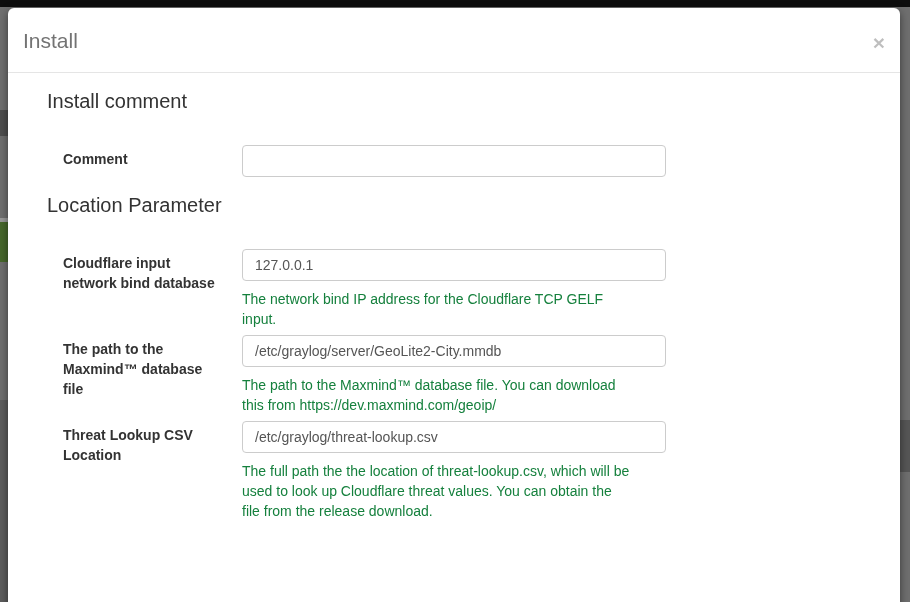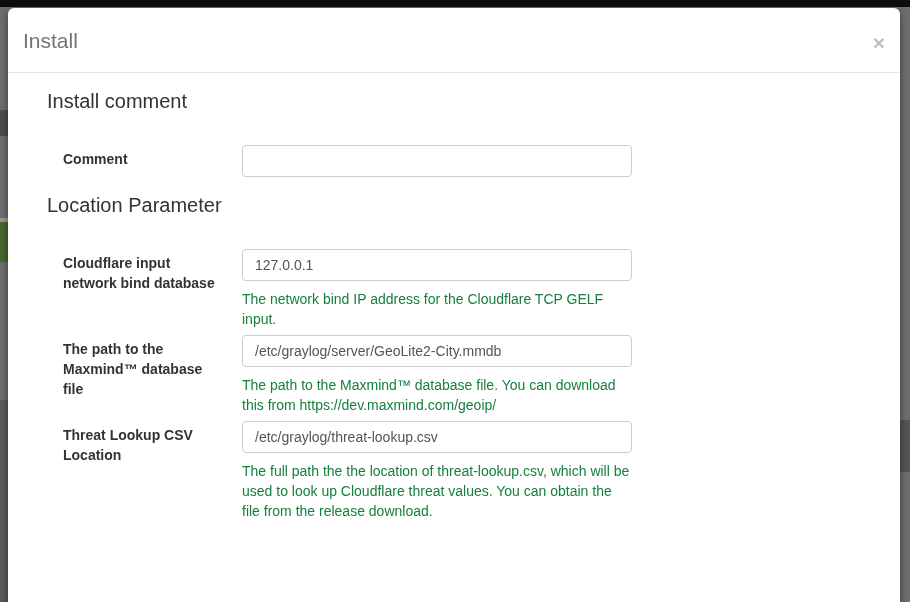--- a/index.html
+++ b/index.html
@@ -57,21 +57,21 @@
     margin-bottom: 6px;
   }
   .control-label {
     width: 160px; margin-right: 19px;
     padding-top: 4px;
     font-size: 14px; font-weight: 700; color: #333333;
     line-height: 20px;
   }
   .control-col { width: 390px; }
   .text-input {
-    display: block; width: 390px; height: 32px;
+    display: block; width: 424px; height: 32px;
     padding: 6px 12px;
     font-size: 14px; color: #555555;
     font-family: "Liberation Sans", sans-serif;
     background: #ffffff;
     border: 1px solid #cccccc; border-radius: 4px;
     outline: none;
   }
   .help-block {
     margin-top: 8px;
     font-size: 14px; color: #15803d; line-height: 20px;

